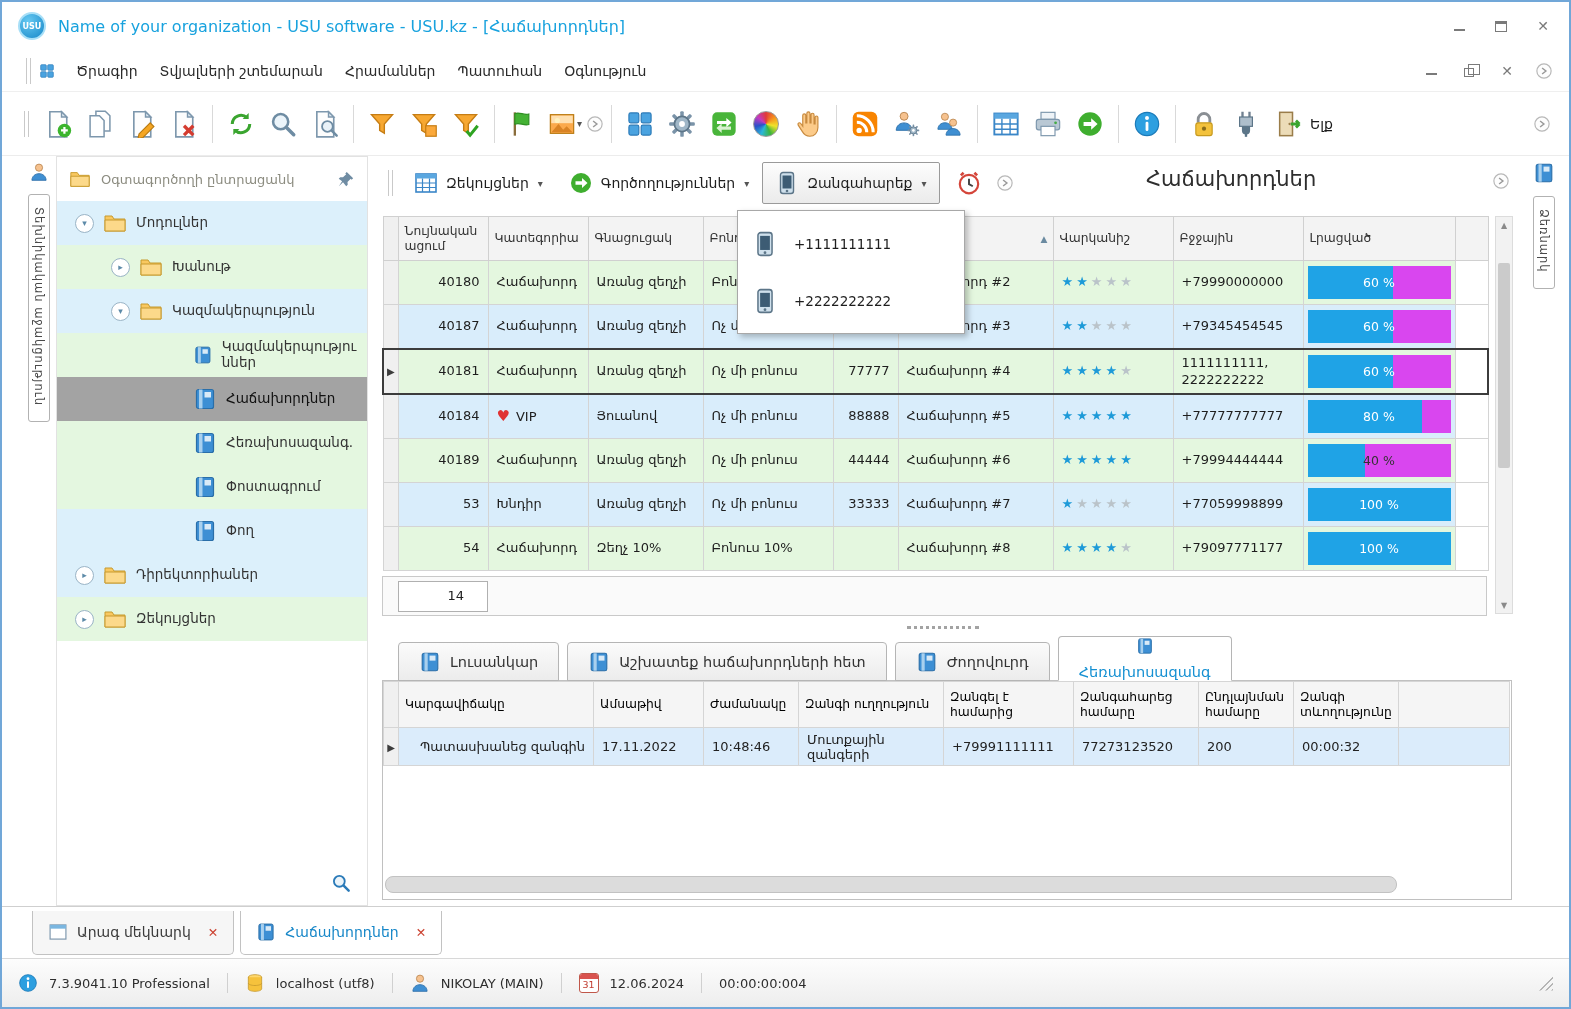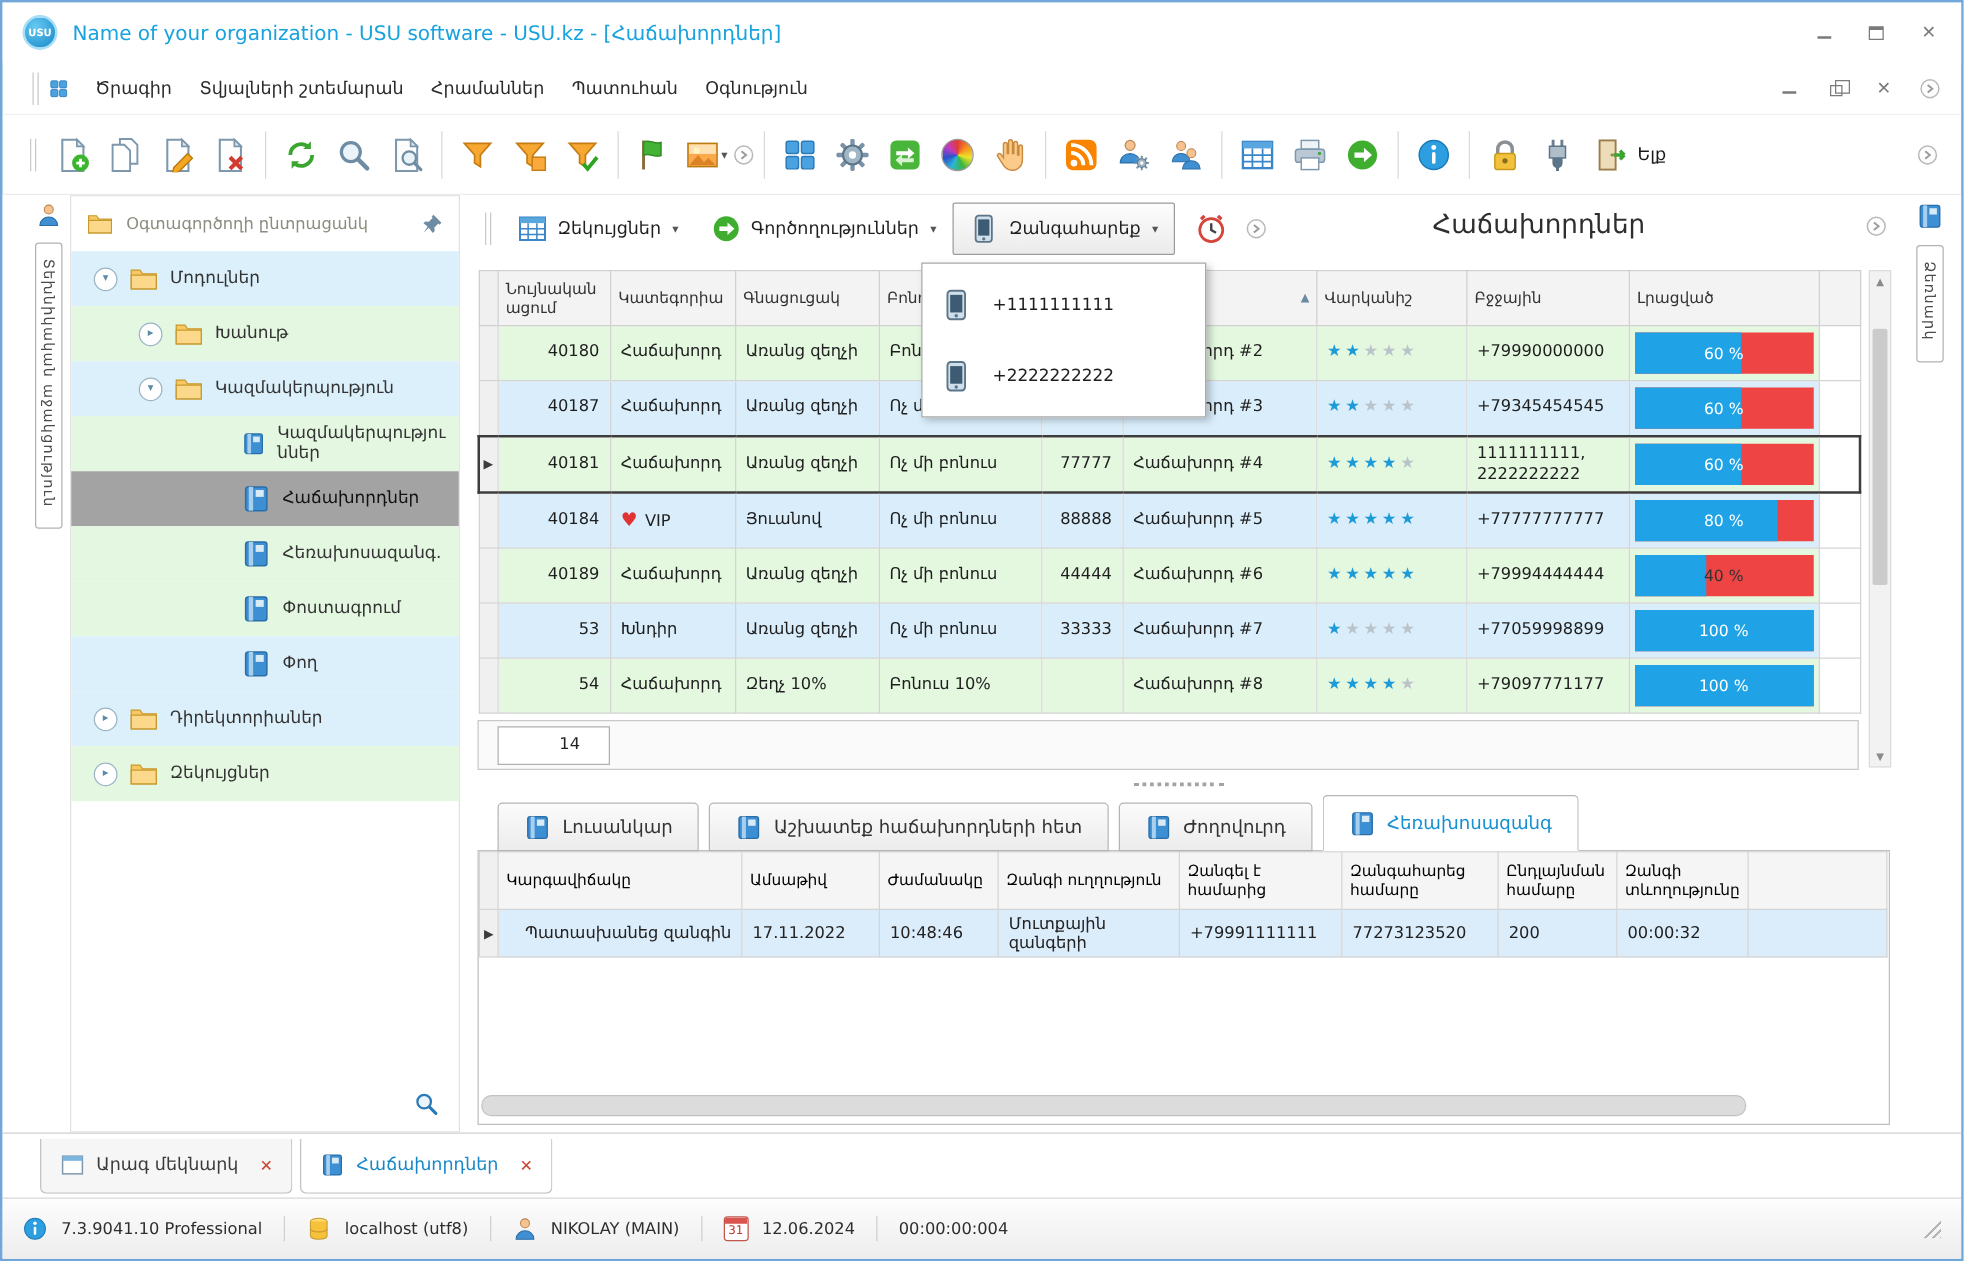--- a/index.html
+++ b/index.html
@@ -92,40 +92,40 @@
   .row-sel td:last-child { border-right:2px solid #3c3c3c; }
   .ta-r { text-align:right; }
   .marker-glyph { color:#3c3c3c; font-size:10px; }
   .th-name { position:relative; }
   .sort { position:absolute; right:5px; top:50%; transform:translateY(-50%); font-size:9px; color:#6a8aa0; }
   .stars { letter-spacing:3px; font-size:18px; white-space:nowrap; }
   .star { color:#bac3c9; }
   .star.on { color:#1d9ad8; }
   .heart { color:#e03333; margin-right:6px; font-size:15px; }
   td.prog { padding:5px 4px; }
-  .pb { position:relative; height:33px; background:#ef4444;text-decoration:underline; }
+  .pb { position:relative; height:33px; background:#d946ef;text-decoration:underline; }
   .pb-fill { position:absolute; left:0; top:0; bottom:0; background:#1fa3e6; }
   .pb-label { position:absolute; left:0; right:0; top:50%; transform:translateY(-50%); text-align:center; font-size:12.5px; color:#fff; }
   .pb-label.dark { color:#333; }
 
   .grid-footer { position:relative; margin-top:5px; height:40px; border:1px solid #c9c9c9; background:#fafafa; }
   .count-box { position:absolute; left:15px; top:4px; width:90px; height:31px; border:1px solid #b0b0b0; background:#fff; font-size:13px; text-align:right; padding:6px 23px; }
 
   .vscroll { position:absolute; top:60px; right:1px; width:18px; height:398px; background:#f2f2f2; border:1px solid #dcdcdc; }
   .vs-btn { height:16px; display:flex; align-items:center; justify-content:center; font-size:8px; color:#8a8a8a; }
   .vs-btn.down { position:absolute; bottom:0; left:0; right:0; }
   .vs-thumb { position:absolute; top:46px; left:2px; right:2px; height:205px; background:#cbcbcb; border-radius:2px; }
 
   .splitter { position:absolute; left:8px; right:10px; top:462px; height:18px; display:flex; align-items:center; justify-content:center; }
   .dots { width:72px; border-top:3px dotted #a3a3a3; }
 
   
   .btabs { position:absolute; left:24px; top:480px; height:45px; display:flex; align-items:flex-end; gap:8px; z-index:3; }
   .btab { display:flex; align-items:center; gap:9px; height:39px; padding:0 20px; border:1px solid #b5b5b5; border-radius:4px 4px 0 0; background:linear-gradient(#fbfbfb,#ececec); font-size:14.5px; color:#333; cursor:default; }
-  .btab.active { height:45px; background:#fff; border-bottom:1px solid #fff; color:#1590d2; }
+  .btab.active { height:45px; background:#fff; border-bottom:1px solid #fff; color:#1590d2;flex-direction:column; }
 
   
   .bottom-panel { position:absolute; left:8px; top:524px; width:1130px; bottom:6px; border:1px solid #c0c0c0; background:#fff; }
   table.calls { border-collapse:collapse; table-layout:fixed; width:1126px; }
   .calls th { background:#f5f5f5; border:1px solid #d5d5d5; font-weight:normal; font-size:12.3px; color:#000000; text-align:left; padding:2px 6px; height:46px; overflow-wrap:anywhere; line-height:1.15; vertical-align:middle; }
   .calls td { border:1px solid #d5d5d5; background:#dbecfb; padding:2px 8px; font-size:13px; height:38px; vertical-align:middle; }
   .calls td.marker, .calls th.marker-h { background:#f0f0f0; padding:0; text-align:center; }
   .calls td.filler { background:#dbecfb; }
   .hscroll { position:absolute; left:2px; bottom:3px; width:1012px; height:20px; }
   .hthumb { width:100%; height:17px; background:#dcdcdc; border:1px solid #c2c2c2; border-radius:8px; }

